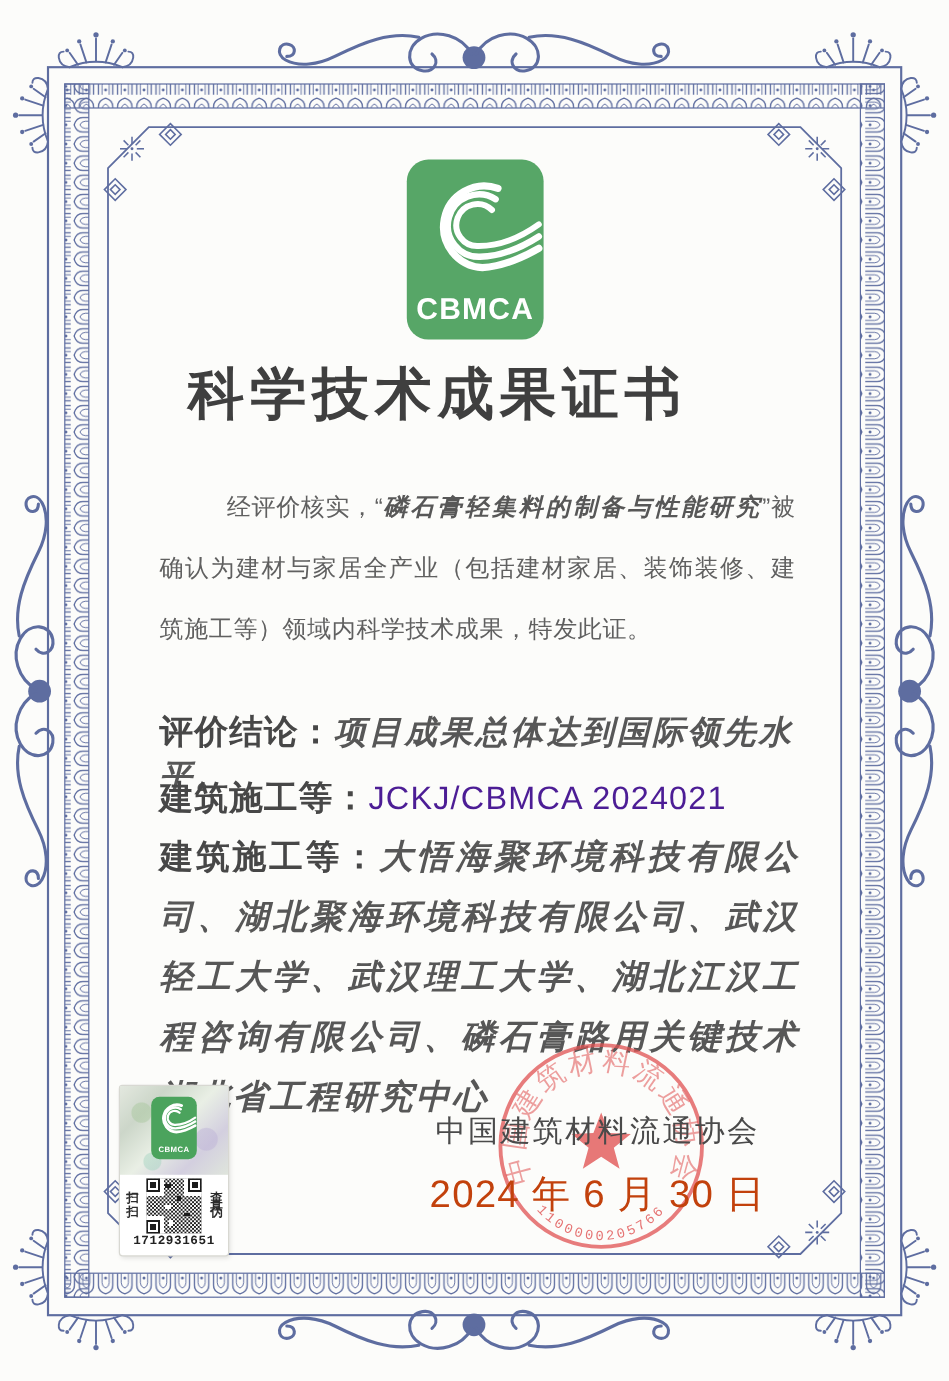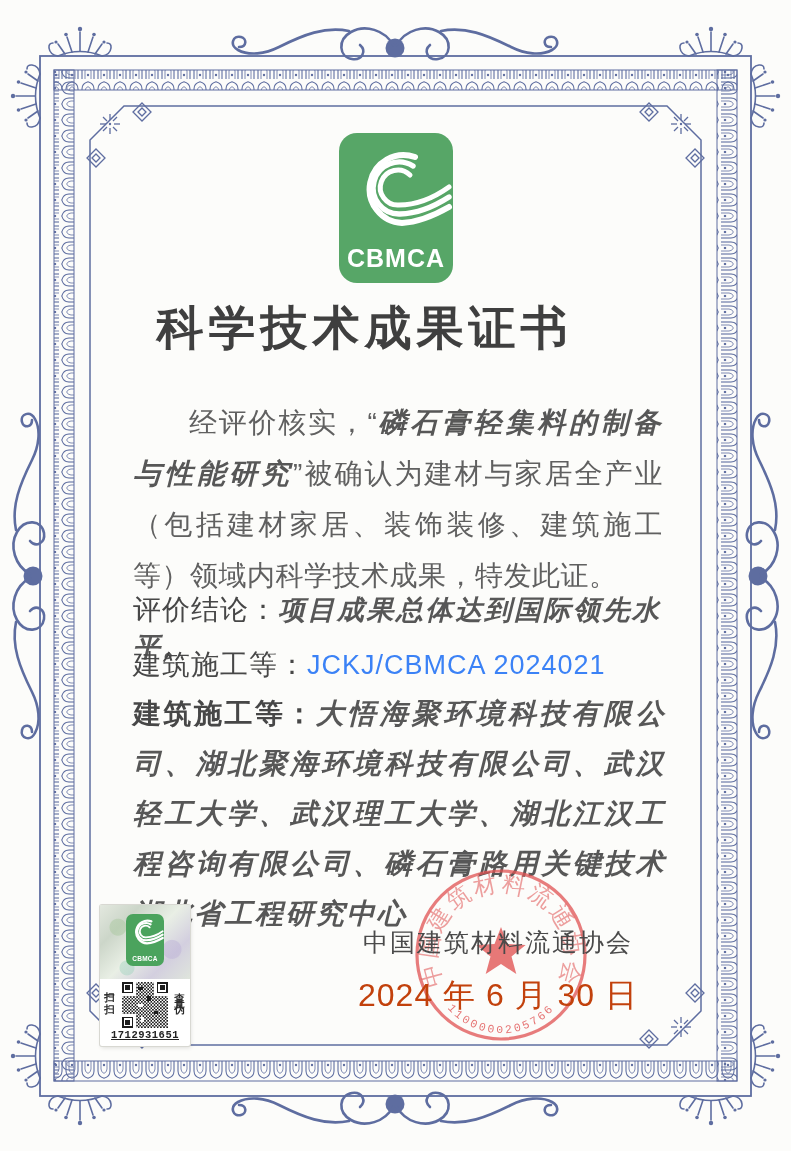--- a/index.html
+++ b/index.html
@@ -14,28 +14,28 @@
   #frame{left:0;top:0;width:791px;height:1151px;pointer-events:none;}
   
   .logo{left:339px;top:133px;width:114px;height:150px;background:#57a667;border-radius:18px;
         display:flex;flex-direction:column;align-items:center;justify-content:flex-end;}
   .logo svg{position:absolute;left:0;top:2px;}
   .logo .acro{color:#ffffff;font-weight:bold;font-size:25px;letter-spacing:1px;margin-bottom:10px;z-index:2;}
   
   .title{left:0;top:297px;width:729px;text-align:center;font-size:47px;font-weight:bold;
          color:#3f3f3f;letter-spacing:5px;}
   
-  .para{left:133px;top:397px;width:530px;font-size:28px;line-height:51px;color:#606060;
+  .para{left:133px;top:397px;width:530px;font-size:20px;line-height:51px;color:#606060;
         text-align:justify;text-indent:56px;letter-spacing:0.5px;}
   .callig{font-family:"DejaVu Serif", serif;font-style:italic;font-weight:600;color:#575757;letter-spacing:2.5px;}
   .fieldrow{left:133px;width:540px;font-size:28px;color:#474747;}
-  .fieldrow .lbl{font-weight:400;letter-spacing:1px;}
+  .fieldrow .lbl{font-weight:700;letter-spacing:1px;}
   .row-conclusion{top:591px;}
   .row-number{top:646px;}
-  .row-number .val{font-size:27px;color:#3b82f6;letter-spacing:1px;font-weight:500;}
+  .row-number .val{font-size:27px;color:#4c1d95;letter-spacing:1px;font-weight:500;}
   .units{left:133px;top:689px;width:533px;font-size:28px;line-height:50px;color:#474747;text-align:justify;}
   
   .issuer{left:322px;top:926px;width:352px;text-align:center;z-index:3;}
   .issuer .name{font-size:25px;color:#4a4a4a;letter-spacing:2px;}
   .issuer .date{font-size:32px;color:#c2410c;margin-top:15px;letter-spacing:1px;}
   
   .seal{left:409px;top:863px;width:184px;height:184px;z-index:2;}
   
   .sticker{left:100px;top:905px;width:90px;height:141px;background:#ffffff;
            box-shadow:0 0 0 1px #d8d8d2, 1px 2px 4px rgba(0,0,0,.12);border-radius:2px;}
@@ -50,21 +50,21 @@
   .mini-logo .acro{color:#fff;font-size:6.5px;font-weight:bold;margin-bottom:4px;z-index:2;letter-spacing:.3px;}
   .mini-logo svg{position:absolute;left:0;top:0;}
   .qr-area{position:absolute;left:0;top:74px;width:90px;height:67px;}
   .vlabel{position:absolute;top:5px;writing-mode:vertical-rl;text-orientation:upright;
           font-size:10.5px;color:#2c2c2c;letter-spacing:6px;font-weight:600;}
   .vlabel.l{left:3px;}
   .vlabel.r{right:3px;}
   .qr{position:absolute;left:22px;top:3px;width:46px;height:46px;}
   .sticker-serial{position:absolute;left:0;top:50px;width:90px;text-align:center;
                   font-size:10.5px;color:#222;font-weight:600;letter-spacing:.5px;
-                  font-family:"Liberation Mono", monospace;text-decoration:underline;}
+                  font-family:"Liberation Mono", monospace;}
 </style>
 </head>
 <body>
 
 <svg id="frame" class="abs" width="791" height="1151" viewBox="0 0 791 1151">
   <defs>
     <g id="scal-tile">
       <path d="M2,19 V9 Q2,3.5 8,1.8 Q14,3.5 14,9 V19" fill="none" stroke="#5e6da0" stroke-width="1.1"></path>
       <path d="M5,19 V11 Q5,8 8,6.6 Q11,8 11,11 V19" fill="none" stroke="#5e6da0" stroke-width="0.8"></path>
       <circle cx="8" cy="15" r="1.2" fill="#5e6da0"></circle>

